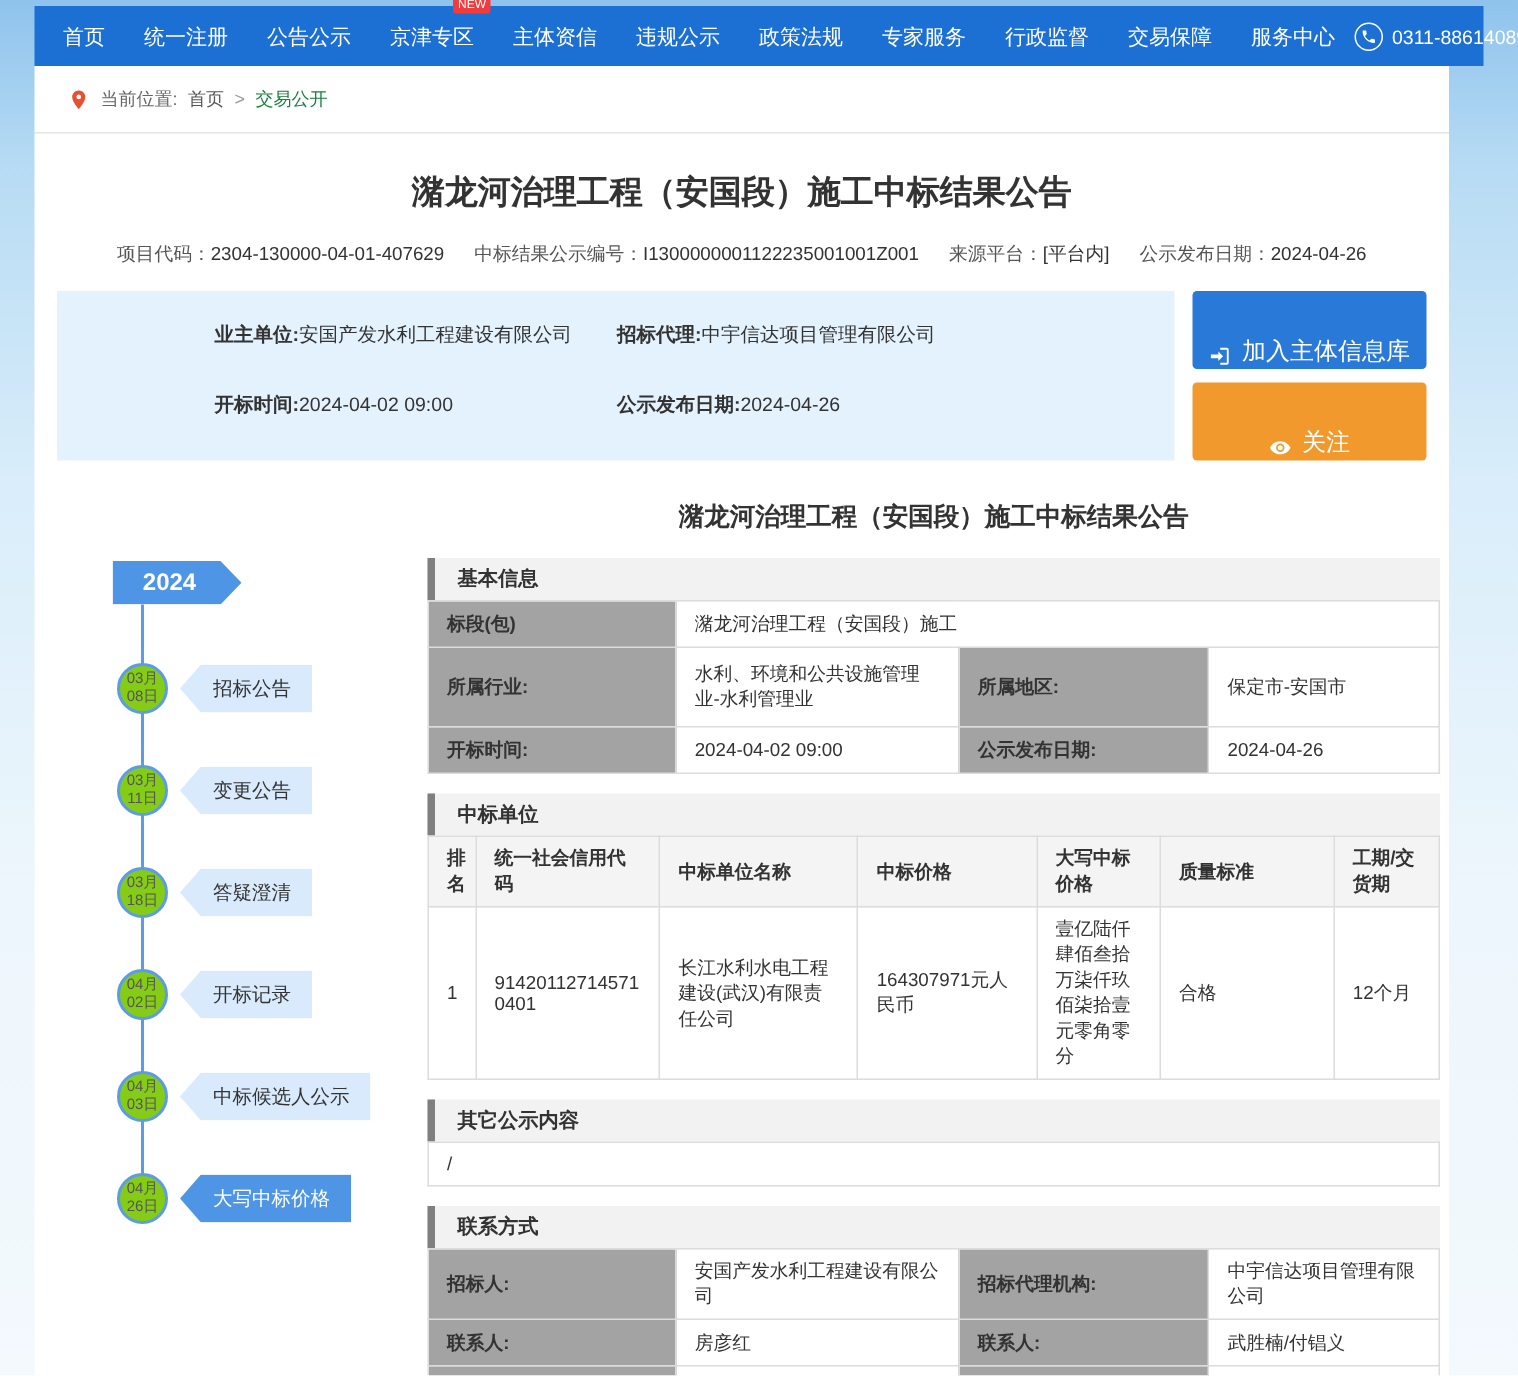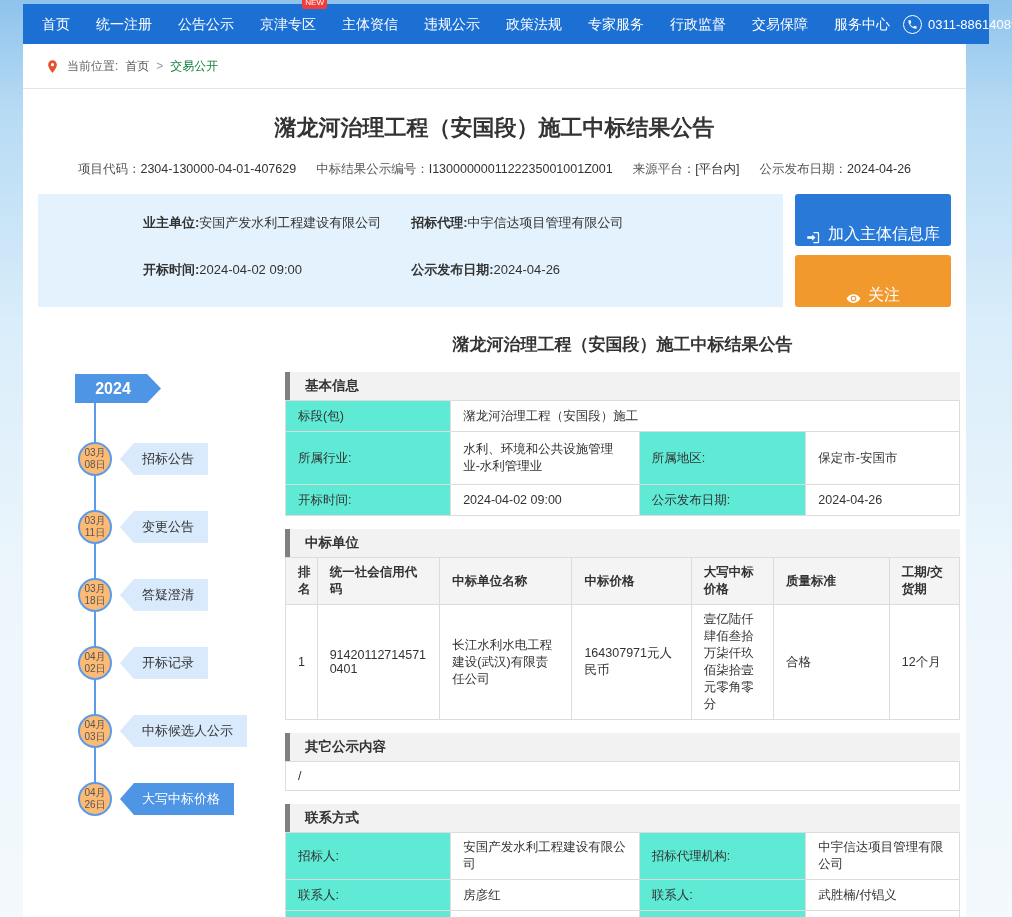--- a/index.html
+++ b/index.html
@@ -40,32 +40,32 @@
   .btn-follow { background:#F2992E; }
 
   .content-row { display:flex; margin-top:26px; }
 
   
   .timeline { width:262px; flex-shrink:0; position:relative; }
   .tl-flag { position:absolute; top:41px; left:52px; width:86px; height:29px; background:#4E95E5; color:#fff; font-size:16px; font-weight:bold; display:flex; align-items:center; justify-content:center; padding-right:10px;
              clip-path:polygon(0 0,calc(100% - 14px) 0,100% 50%,calc(100% - 14px) 100%,0 100%); }
   .tl-line { position:absolute; top:70px; left:71px; width:2px; height:398px; background:#5B9BE8; }
   .tl-item { position:absolute; left:55px; display:flex; align-items:center; }
-  .tl-circle { width:34px; height:34px; background:#fdba74; border:2px solid #5B9BE8; border-radius:50%; display:flex; flex-direction:column; align-items:center; justify-content:center; font-size:10px; color:#555; line-height:1.2; z-index:2; }
+  .tl-circle { width:34px; height:34px; background:#84cc16; border:2px solid #5B9BE8; border-radius:50%; display:flex; flex-direction:column; align-items:center; justify-content:center; font-size:10px; color:#555; line-height:1.2; z-index:2; }
   .tl-tag { margin-left:8px; background:#D8EAFB; color:#333; font-size:13px; padding:7px 14px 7px 22px; white-space:nowrap; cursor:pointer;
             clip-path:polygon(14px 0,100% 0,100% 100%,14px 100%,0 50%); }
   .tl-item.active .tl-tag { background:#4E95E5; color:#fff; }
 
   
   .main { flex:1; margin-right:6px; }
   .art-title { text-align:center; font-size:17px; font-weight:bold; color:#333; margin:0 0 16px; }
   .sec-head { background:#F2F2F2; border-left:5px solid #7F7F7F; padding:5px 0 5px 15px; font-size:13.5px; font-weight:bold; color:#333; }
   table { width:100%; border-collapse:collapse; table-layout:fixed; font-size:12.5px; color:#333; }
   td, th { border:1px solid #DCDCDC; padding:6px 12px; vertical-align:middle; text-align:left; word-break:break-all; }
-  td.lbl { font-weight:normal; background:#5eead4; }
+  td.lbl { font-weight:bold; background:#a3a3a3; }
   th { background:#F4F4F4; font-weight:bold; height:27px; }
   .sec { margin-bottom:13px; }
   .r30 td { height:31px; }
   .r52 td { height:53px; }
   .r48 td { height:48px; }
   .r90 td { height:90px; }
   .other-cell td { height:29px; }
 </style>
 </head>
 <body>

